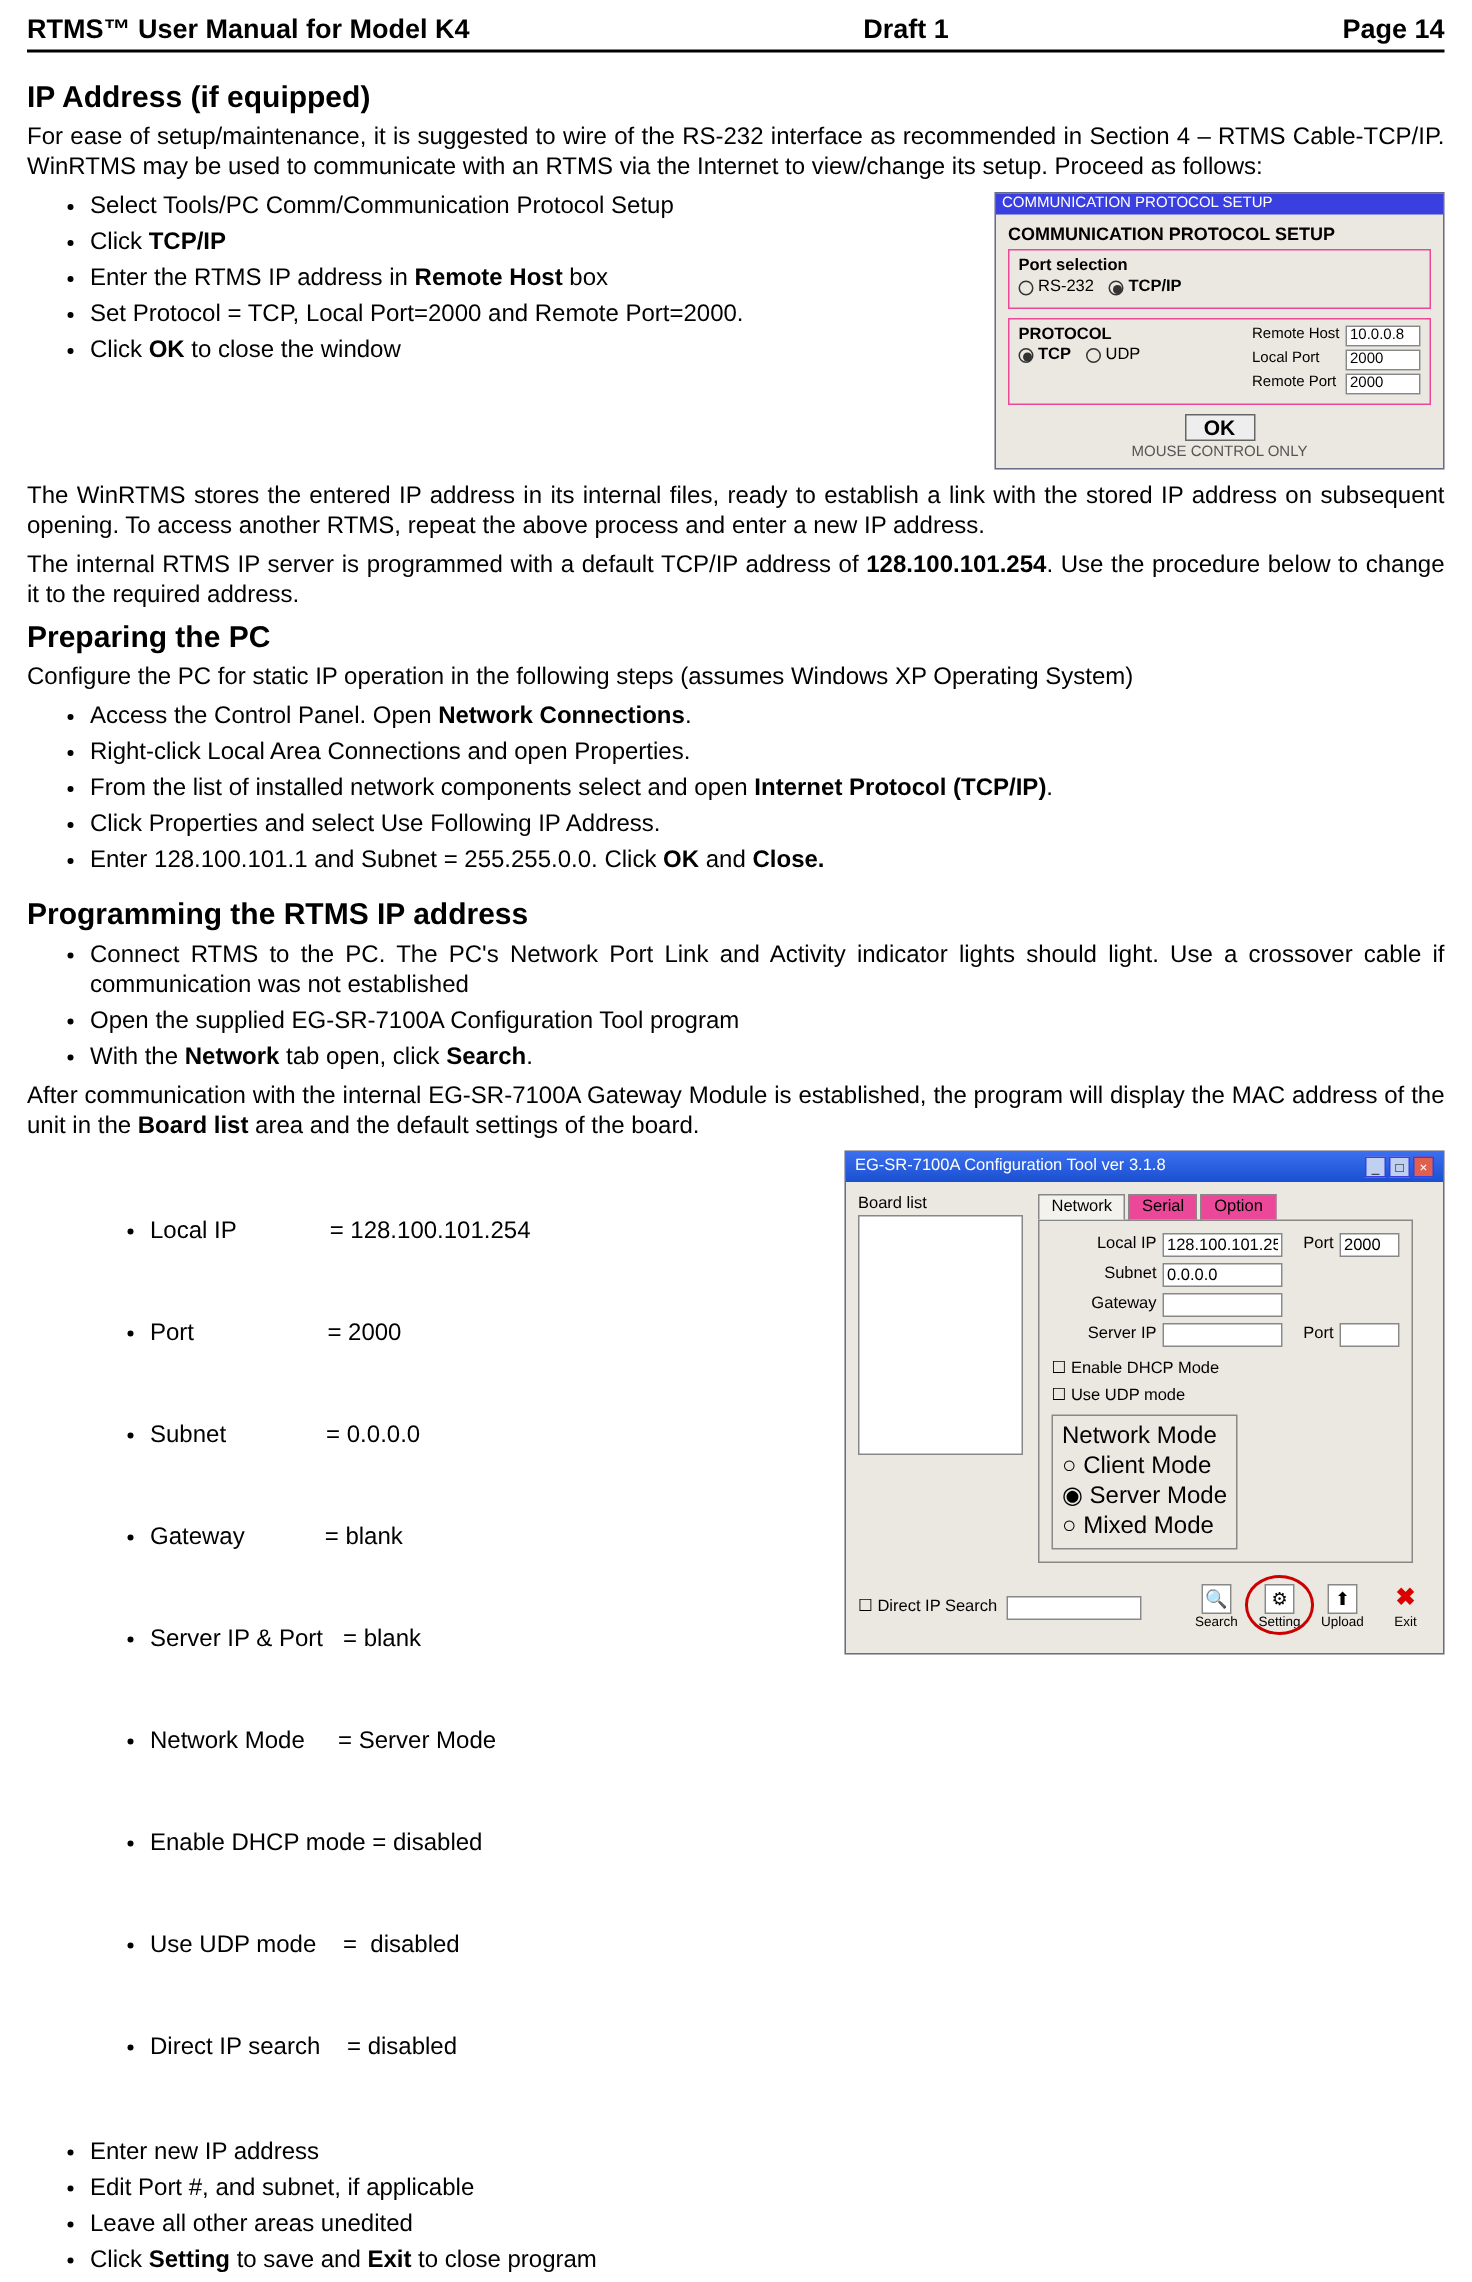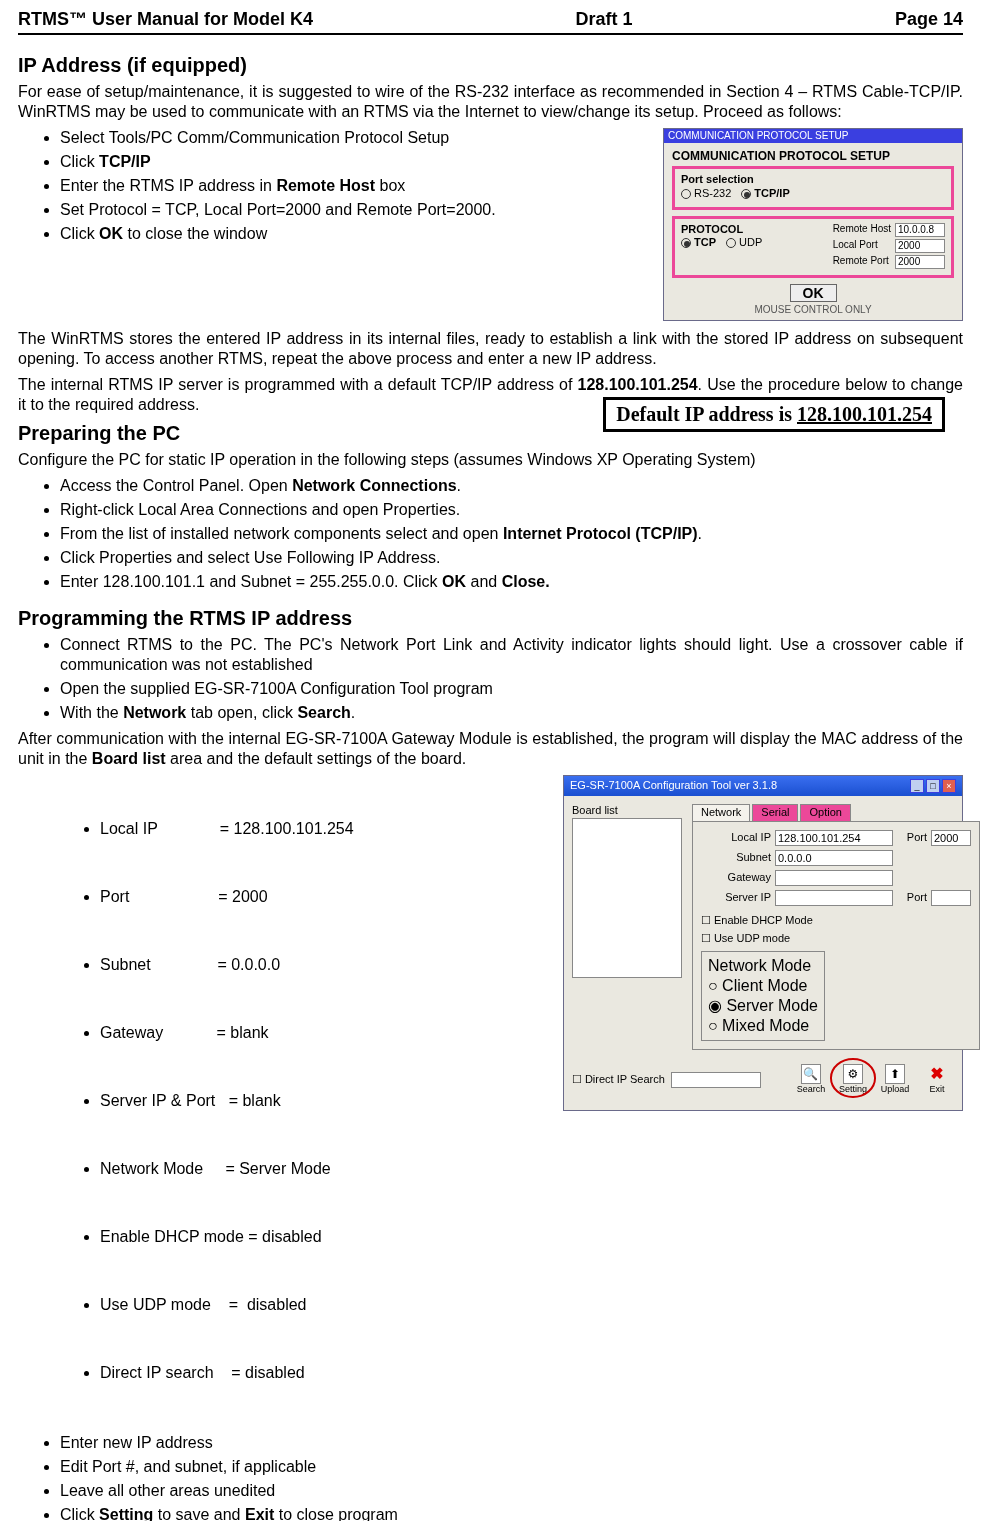--- a/index.html
+++ b/index.html
@@ -62,21 +62,21 @@
   }
   
   .dlg1 { width: 300px; }
   .dlg1 .titlebar {
     background: #3a3fe0;
     color: #fff;
     font-size: 10px;
     padding: 1px 4px;
   }
   .dlg1 .body { padding: 6px 8px 4px 8px; }
-  .dlg1 .grp { border: 3px solid #ec4899; padding: 4px 6px 6px 6px; margin-bottom: 6px; }
+  .dlg1 .grp { border: 1px solid #ec4899; padding: 4px 6px 6px 6px; margin-bottom: 6px; }
   .dlg1 .grp-title { font-weight: bold; font-size: 12px; margin-bottom: 2px; }
   .dlg1 .row { display: flex; align-items: center; gap: 10px; }
   .dlg1 .radio { display: inline-flex; align-items: center; gap: 3px; }
   .dlg1 .radio .dot { width:10px; height:10px; border:1px solid #333; border-radius:50%; display:inline-block; }
   .dlg1 .radio.sel .dot::after { content:""; display:block; width:6px; height:6px; margin:2px; background:#333; border-radius:50%; }
   .dlg1 .proto { display:flex; justify-content: space-between; align-items:flex-start; }
   .dlg1 .kv { display:grid; grid-template-columns:auto auto; gap:2px 4px; font-size:10px; }
   .dlg1 .kv input { width:50px; font-size:10px; border:1px solid #888; height:14px; padding:0 2px; }
   .dlg1 .okbtn { display:block; margin:4px auto 0 auto; font-weight:bold; font-size:14px; padding:0 12px; background:#eee; border:1px solid #666; }
   .dlg1 .mco { text-align:center; font-size:10px; color:#555; margin-top:2px; }
@@ -93,21 +93,21 @@
   .dlg2 .winbtn { width:14px; height:14px; background:#c0d0f0; border:1px solid #3a3fe0; font-size:9px; text-align:center; line-height:12px; color:#000;}
   .dlg2 .winbtn.close { background:#e06050; color:#fff;}
   .dlg2 .body { padding: 8px; font-family: Tahoma, sans-serif; font-size:11px; }
   .dlg2 .toprow { display:flex; gap:8px; align-items:center; margin-bottom:8px; }
   .dlg2 .txt { border:1px solid #888; background:#fff; height:16px; padding:0 2px; font-size:11px; }
   .dlg2 .cols { display:flex; gap:10px; }
   .dlg2 .boardlist { border:1px solid #888; background:#fff; width:110px; height:160px; }
   .dlg2 .tabs { display:flex; gap:2px; }
   .dlg2 .tab { border:1px solid #888; border-bottom:none; padding:1px 8px; background:#ec4899; font-size:11px;}
   .dlg2 .tab.active { background:#f4f2ec; font-weight:normal; }
-  .dlg2 .tabbody { border:1px solid #888; padding:8px; background:#eae8e0; width:288px; }
+  .dlg2 .tabbody { border:1px solid #888; padding:8px; background:#eae8e0; width:250px; }
   .dlg2 .kv2 { display:grid; grid-template-columns:70px 1fr 30px 40px; gap:4px; align-items:center; font-size:11px; }
   .dlg2 .kv2 .lbl { text-align:right; }
   .dlg2 .kv2 .txt { width:100%; }
   .dlg2 .chkrow { margin-top:8px; display:flex; gap:6px; align-items:flex-start;flex-direction:column; }
   .dlg2 .chks { display:flex; flex-direction:column; gap:4px; font-size:11px;}
   .dlg2 .chk::before { content:"☐ "; }
   .dlg2 .netmode { border:1px solid #888; padding:4px 6px; font-size:16px; }
   .dlg2 .netmode .nm::before { content:"○ "; }
   .dlg2 .netmode .nm.sel::before { content:"◉ "; }
   .dlg2 .direct { margin-top:14px; display:flex; align-items:center; gap:6px; font-size:11px;}
@@ -188,23 +188,20 @@
     <li>Set Protocol = TCP, Local Port=2000 and Remote Port=2000.</li>
     <li><span>Click </span><span class="bold">OK</span><span> to close the window</span></li>
   </ul>
 </div>
 
 <p>The WinRTMS stores the entered IP address in its internal files, ready to establish a link with the stored IP address on subsequent opening.  To access another RTMS, repeat the above process and enter a new IP address.</p>
 <div class="relblock">
   <p>
     <span>The internal RTMS IP server is programmed with a default TCP/IP address of </span><span class="bold">128.100.101.254</span><span>. Use the procedure below to change it to the required address.</span>
   </p>
-  <div class="callout-box" style="top:22px;">
-    <span>Default IP address is </span><span class="u">128.100.101.254</span>
-  </div>
   <h2 class="section" style="margin-top:6px;">Preparing the PC</h2>
 </div>
 
 <p>Configure the PC for static IP operation in the following steps (assumes Windows XP Operating System)</p>
 <ul class="bullets">
   <li><span>Access the Control Panel. Open </span><span class="bold">Network Connections</span><span>.</span></li>
   <li>Right-click Local Area Connections and open Properties.</li>
   <li><span>From the list of installed network components select and open </span><span class="bold">Internet Protocol (TCP/IP)</span><span>.</span></li>
   <li>Click Properties and select Use Following IP Address.</li>
   <li><span>Enter 128.100.101.1 and Subnet = 255.255.0.0.  Click </span><span class="bold">OK</span><span> and </span><span class="bold">Close.</span></li>

